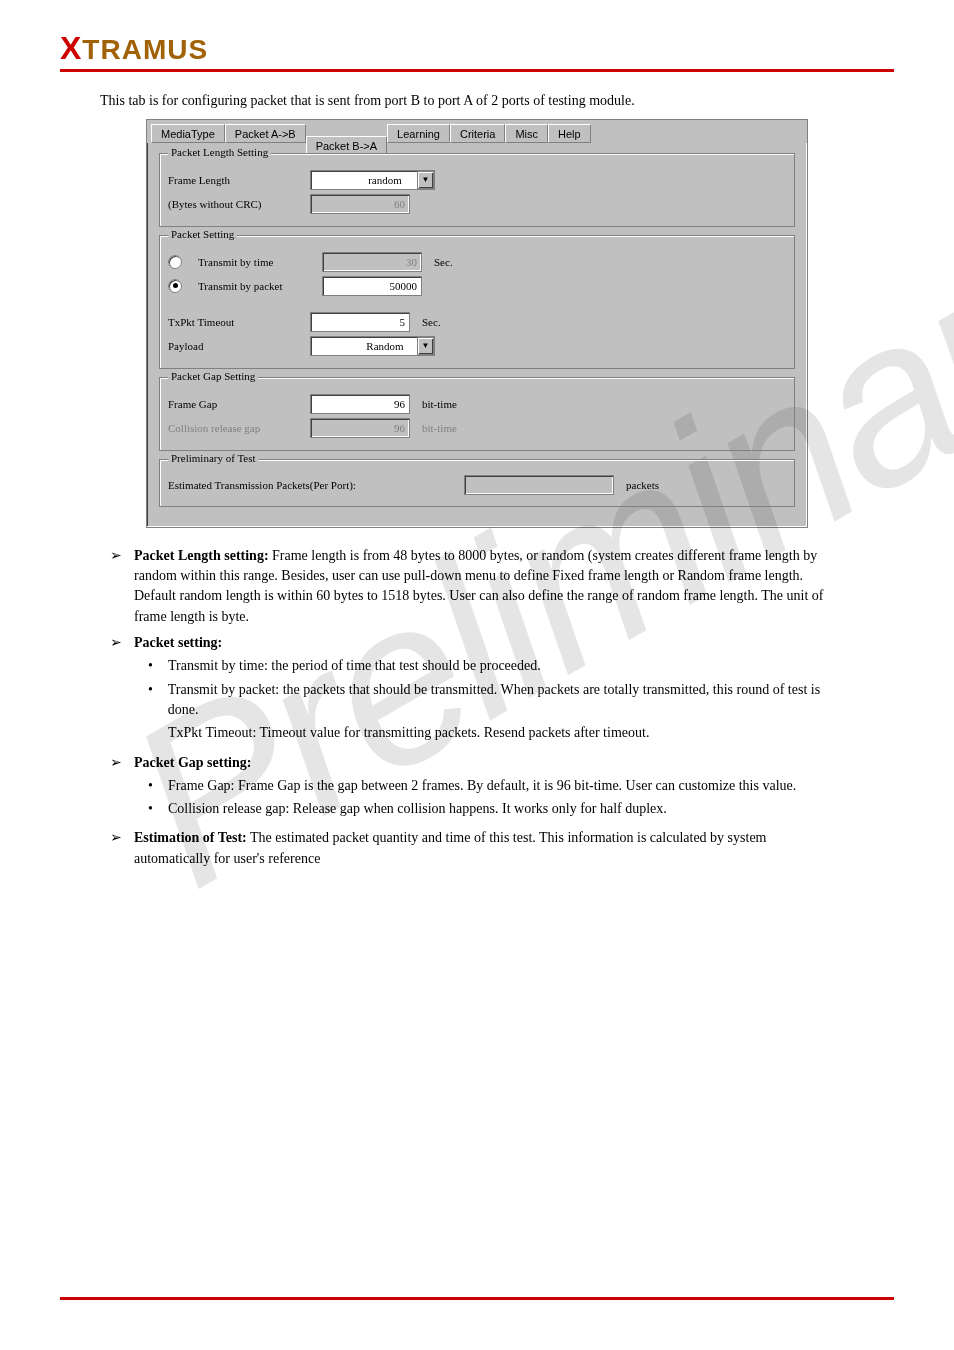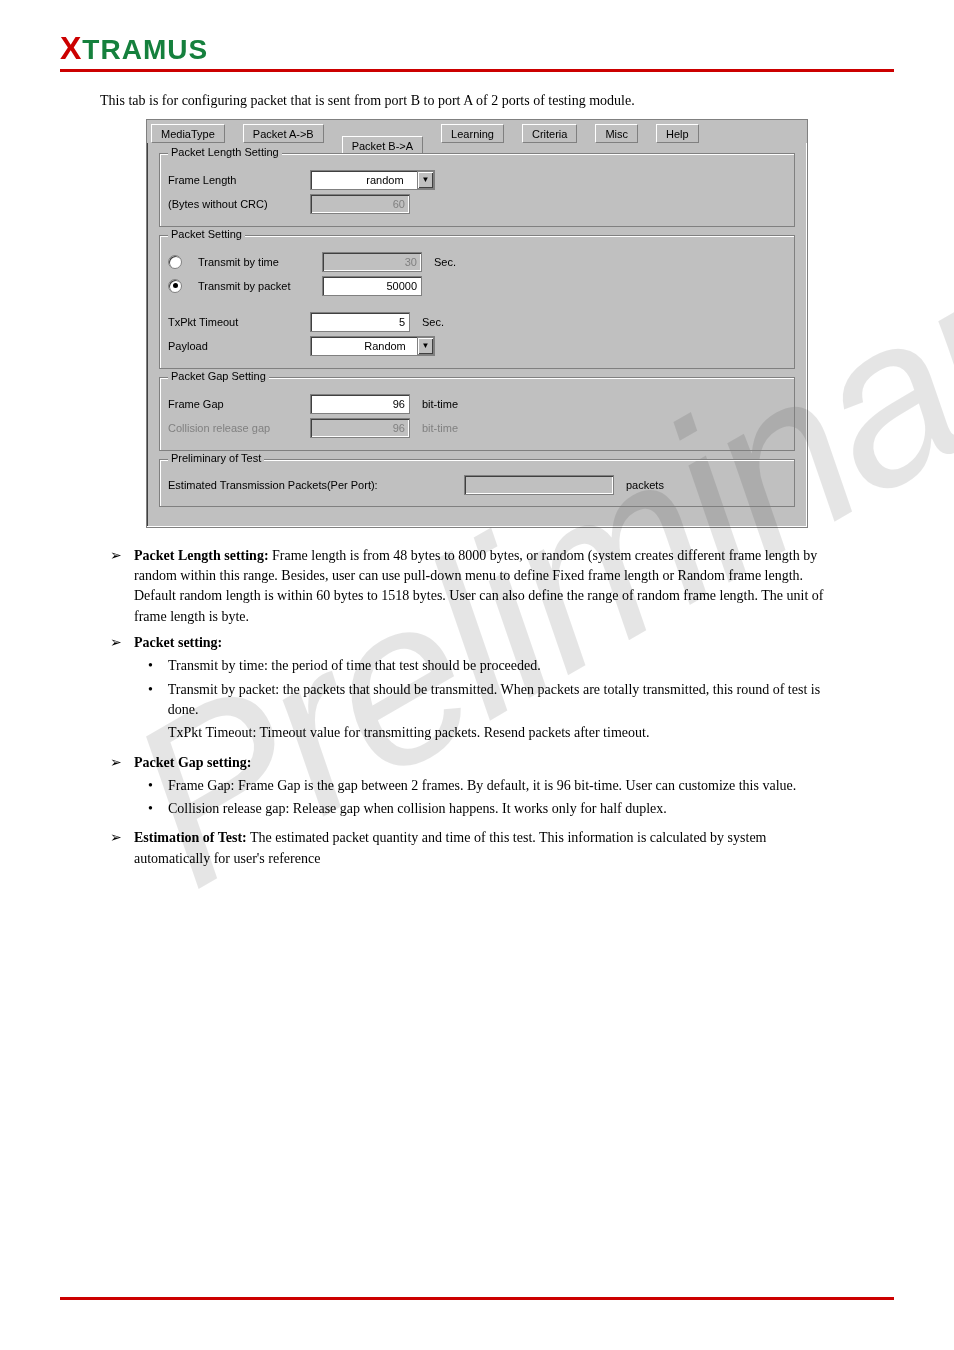--- a/index.html
+++ b/index.html
@@ -20,21 +20,21 @@
     font-family: Arial, sans-serif;
     font-weight: bold;
     font-size: 28px;
     letter-spacing: 1px;
   }
   .logo .x {
     color: #c00;
     font-size: 32px;
   }
   .logo .rest {
-    color: #15803d;
+    color: #a16207;
   }
   .hr-red {
     border: none;
     border-top: 3px solid #c00;
     margin: 2px 0 20px 0;
   }
   .hr-red.bottom {
     position: absolute;
     left: 60px;
     right: 60px;
@@ -54,21 +54,21 @@
     width: 660px;
     background: #c0c0c0;
     font-family: Tahoma, "MS Sans Serif", sans-serif;
     font-size: 11px;
     border: 1px solid #808080;
     box-shadow: inset -1px -1px #fff, inset 1px 1px #404040;
   }
   .tabs {
     display: flex;
     padding: 4px 4px 0 4px;
-    gap: 18px;
+    gap: 0;
     background: #c0c0c0;
   }
   .tab {
     padding: 3px 9px 2px 9px;
     background: #c0c0c0;
     border-top: 1px solid #fff;
     border-left: 1px solid #fff;
     border-right: 1px solid #808080;
     border-bottom: 1px solid #808080;
     margin-right: 0px;
@@ -77,20 +77,21 @@
   }
   .tab.active {
     border-bottom: 1px solid #c0c0c0;
     position: relative;
     top: 12px;
   }
   .panel {
     margin: 0 6px 6px 6px;
     padding: 6px;
     background: #c0c0c0;
+    font-family: Liberation Serif, serif;
   }
   .groupbox {
     border: 1px solid #808080;
     box-shadow: inset 1px 1px #fff;
     margin: 4px 0 8px 0;
     padding: 12px 8px 8px 8px;
     position: relative;
   }
   .groupbox .legend {
     position: absolute;

